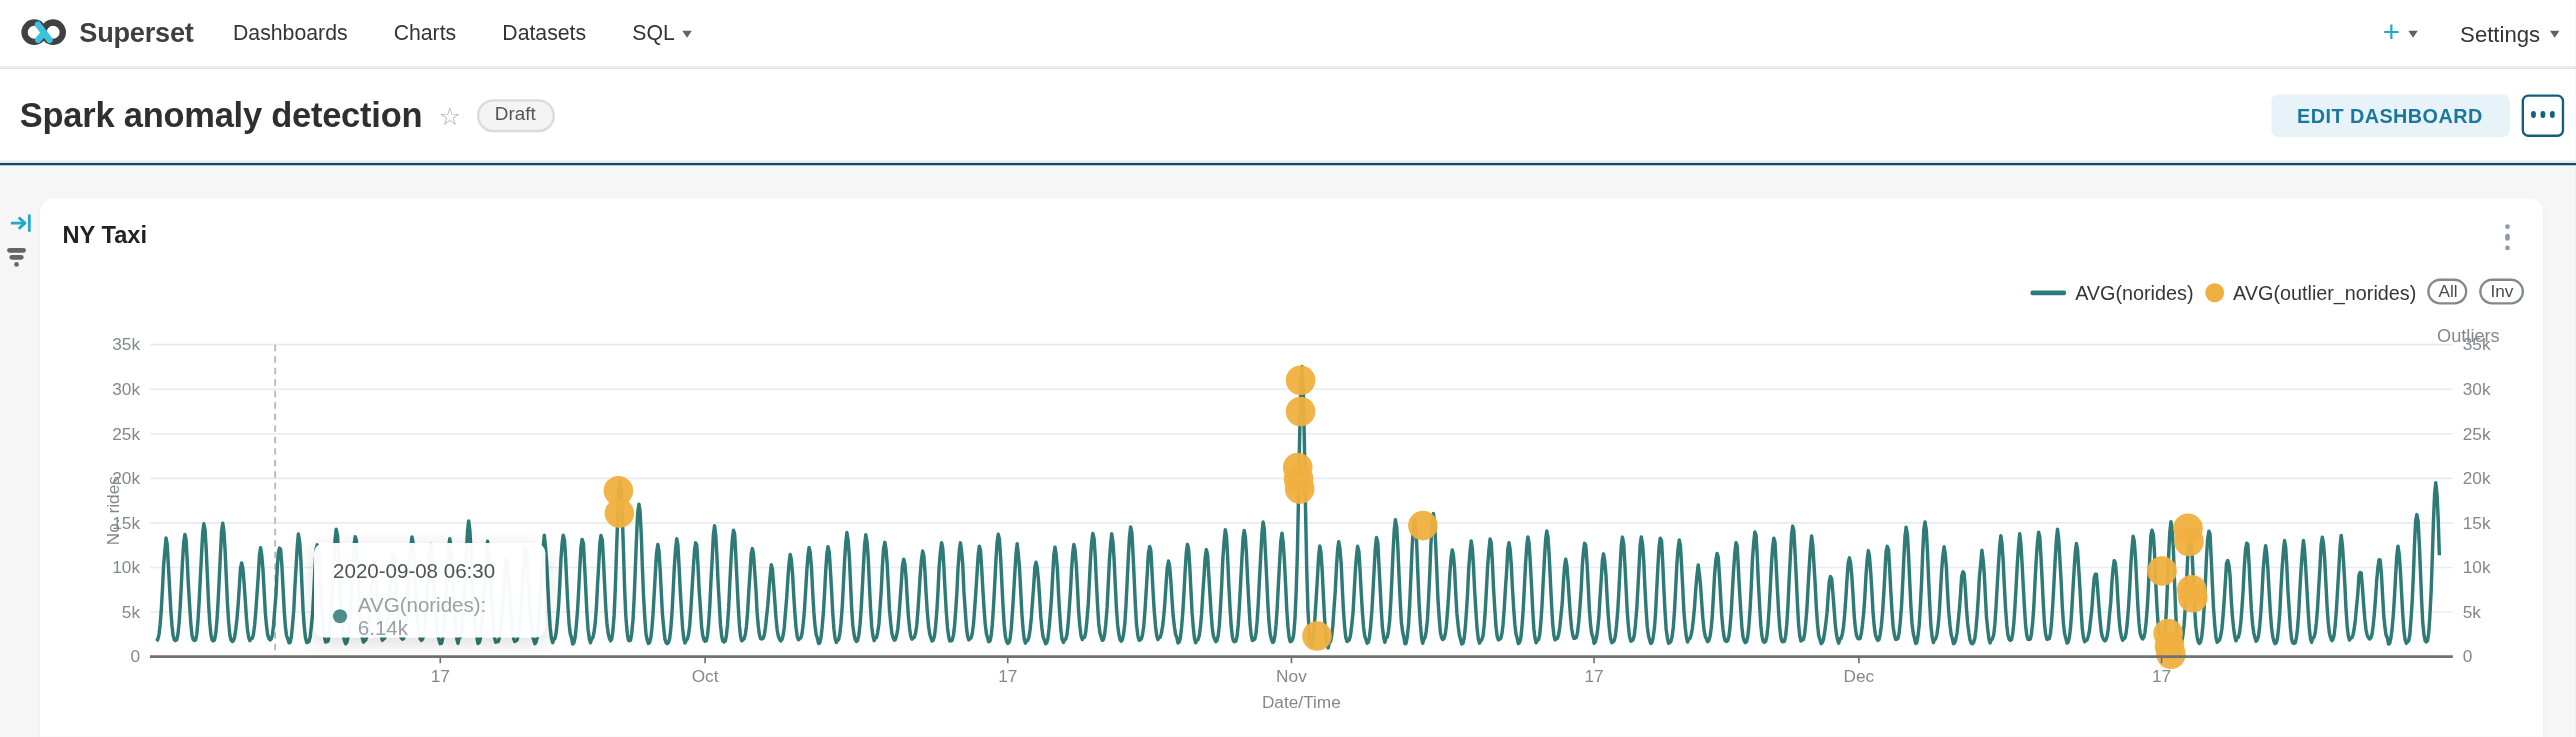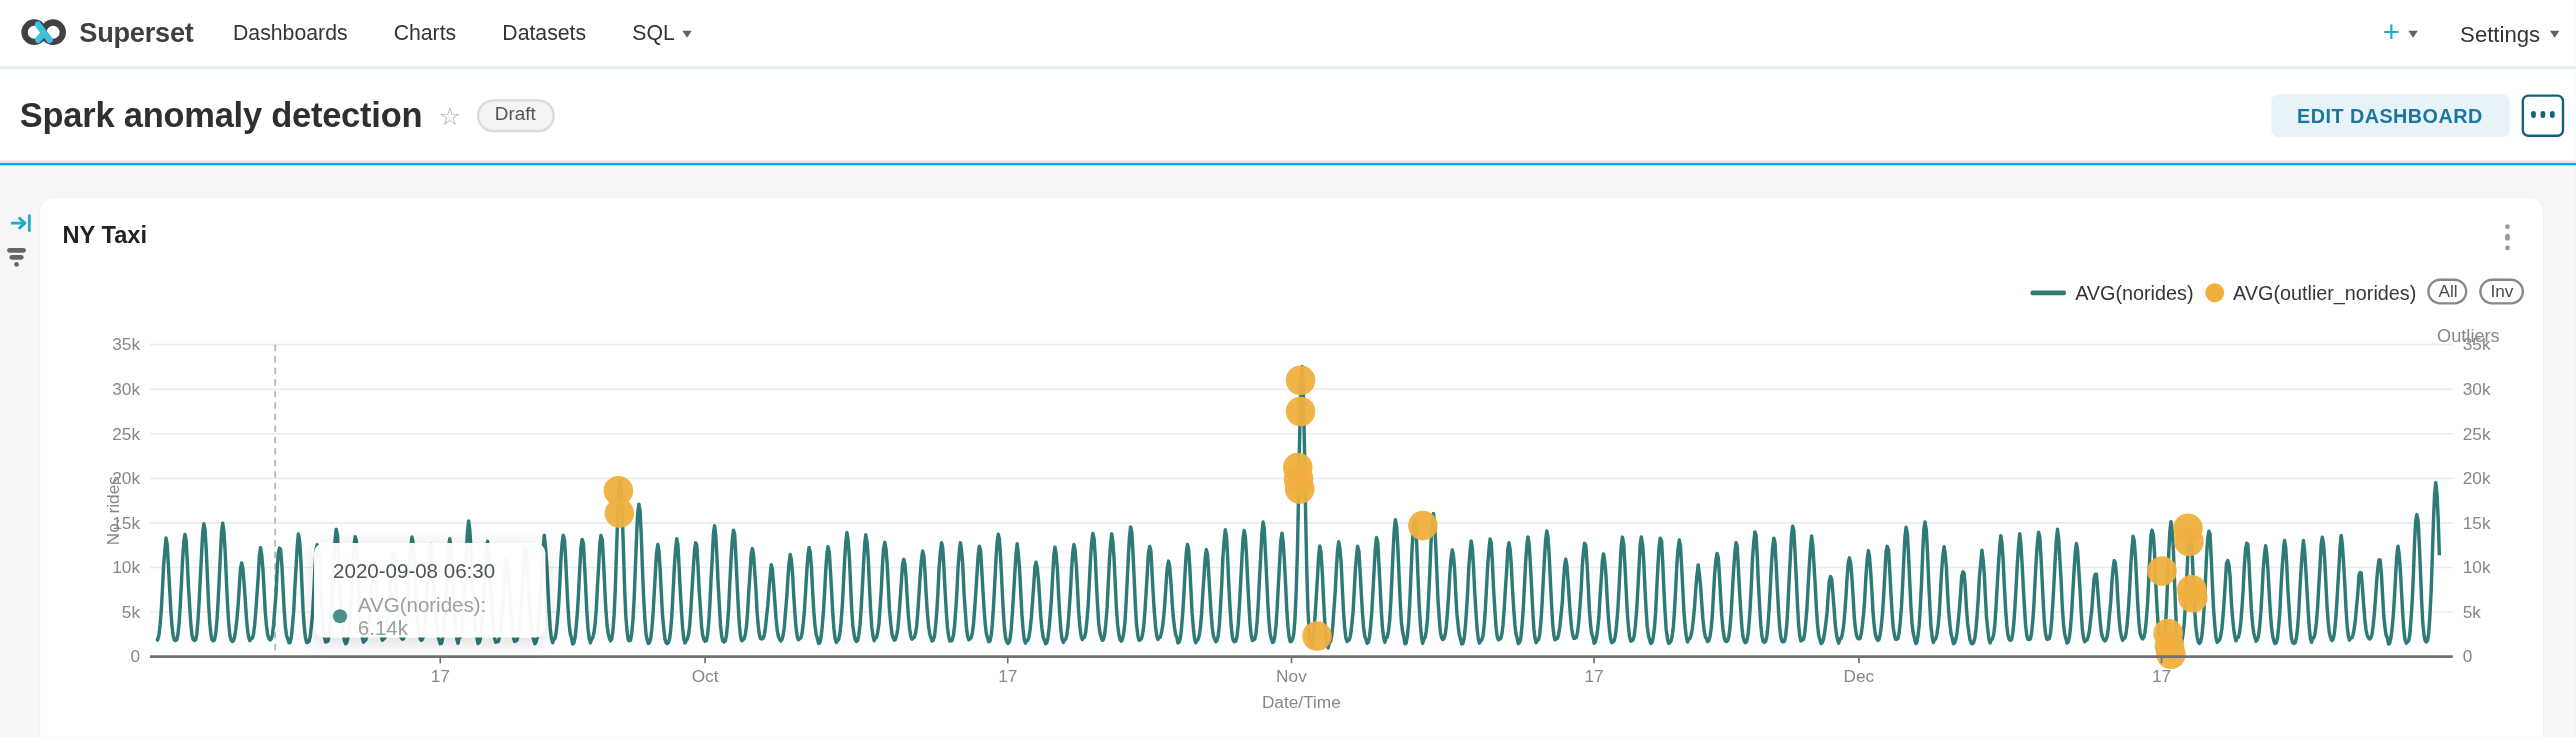--- a/index.html
+++ b/index.html
@@ -1,17 +1,17 @@
 <!DOCTYPE html>
 <html style="font-size:11px"><head>
 <meta charset="utf-8">
 <style>
   html,body{margin:0;padding:0;background:#fff;}
   *{box-sizing:border-box;}
-  .viewport{position:relative;width:2576px;height:738px;overflow:hidden;background:#0ea5e9;}
+  .viewport{position:relative;width:2576px;height:738px;overflow:hidden;background:#0c4a6e;}
   .stage{position:absolute;left:0;top:0;width:1091px;height:312px;
          transform:scale(2.3611);transform-origin:0 0;
          font-family:"Liberation Sans",sans-serif;color:#333;}
 
   
   .navbar{position:absolute;left:0;top:0;width:100%;height:29px;background:#fff;
           border-bottom:0.7px solid #ededed;display:flex;align-items:center;padding:0 7px 0 7.7px;}
   .brand{display:flex;align-items:center;cursor:pointer;}
   .brand-name{font-size:11.5px;font-weight:800;color:#3f3f3f;margin-left:4.9px;letter-spacing:-0.1px;}
   .nav-links{display:flex;align-items:center;gap:19.5px;margin-left:16.7px;}

